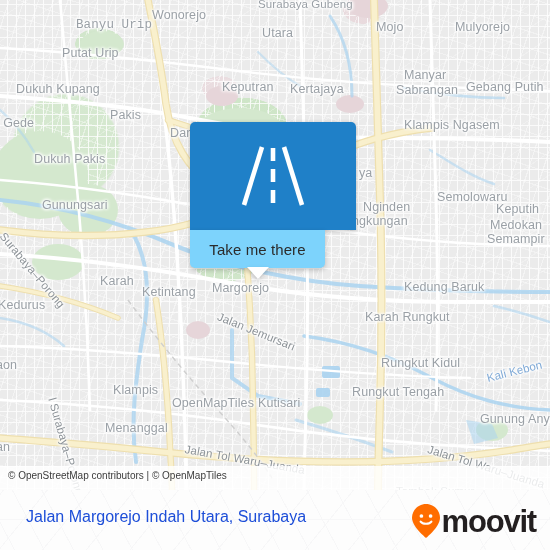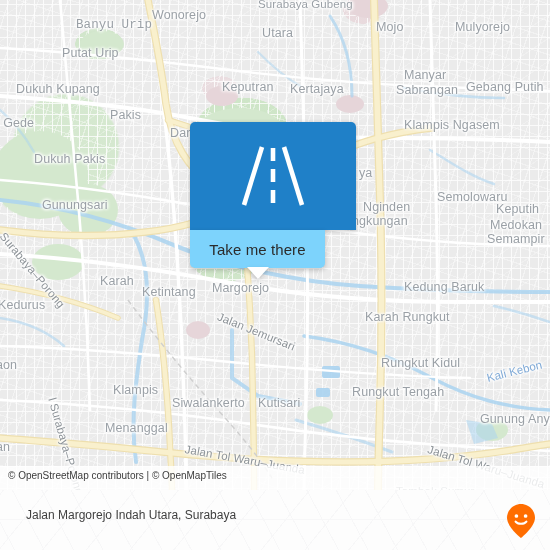--- a/index.html
+++ b/index.html
@@ -74,21 +74,21 @@
                 background:rgba(255,255,255,.82);}
   .attrib{position:absolute;left:8px;top:470px;font-size:10px;color:#3c3c3c;white-space:nowrap;}
 
   
   .footer{position:absolute;left:0;top:490px;width:550px;height:60px;background:#fdfdfd;overflow:hidden;}
   .footer .ghost{position:absolute;inset:-10px;opacity:.05;
     background-image:
       repeating-linear-gradient(62deg, #9aa0a6 0 1px, transparent 1px 26px),
       repeating-linear-gradient(-51deg, #9aa0a6 0 1px, transparent 1px 34px),
       repeating-linear-gradient(0deg, #9aa0a6 0 1px, transparent 1px 40px);}
-  .footer-title{position:absolute;left:26px;top:508px;font-size:12px;color:#404040;white-space:nowrap;}
+  .footer-title{position:absolute;left:26px;top:508px;font-size:16px;color:#1d4ed8;white-space:nowrap;}
   .brand{position:absolute;right:14px;top:503px;display:flex;align-items:center;gap:1px;}
   .brand .wordmark{font-size:31px;font-weight:bold;color:#231f20;letter-spacing:-1.2px;line-height:31px;}
 </style>
 </head>
 <body>
 
 <div id="app">
 
   <div class="map">
     <div class="map-base"></div>
@@ -201,21 +201,21 @@
         <div class="lbl" style="left: 487px; top: 232px;">Semampir</div>
         <div class="lbl" style="left: 100px; top: 274px;">Karah</div>
         <div class="lbl" style="left: 142px; top: 285px;">Ketintang</div>
         <div class="lbl" style="left: 212px; top: 281px;">Margorejo</div>
         <div class="lbl" style="left: 404px; top: 280px;">Kedung Baruk</div>
         <div class="lbl" style="left: -2px; top: 298px;">Kedurus</div>
         <div class="lbl" style="left: 365px; top: 310px;">Karah Rungkut</div>
         <div class="lbl" style="left: -4px; top: 358px;">aon</div>
         <div class="lbl" style="left: 381px; top: 356px;">Rungkut Kidul</div>
         <div class="lbl" style="left: 113px; top: 383px;">Klampis</div>
-        <div class="lbl" style="left: 172px; top: 396px;">Siwalankerto</div>
+        <div class="lbl" style="left: 172px; top: 396px;">OpenMapTiles</div>
         <div class="lbl" style="left: 258px; top: 396px;">Kutisari</div>
         <div class="lbl" style="left: 352px; top: 385px;">Rungkut Tengah</div>
         <div class="lbl" style="left: 480px; top: 412px;">Gunung Anyar</div>
         <div class="lbl" style="left: 105px; top: 421px;">Menanggal</div>
         <div class="lbl" style="left: -4px; top: 440px;">an</div>
         <div class="lbl sm" style="left: 396px; top: 485px;">Tambak Sumur</div>
       </div>
     <div id="roadlabels">
         <div class="lbl road" style="left: 2px; top: 228px; transform: rotate(50deg); transform-origin: left center;">Surabaya–Porong</div>
         <div class="lbl road" style="left: 52px; top: 392px; transform: rotate(74deg); transform-origin: left center;">l Surabaya–Porong</div>
@@ -254,15 +254,16 @@
   </div>
   <div class="footer-title">Jalan Margorejo Indah Utara, Surabaya</div>
 
   <div class="brand">
     <svg width="30" height="36" viewBox="0 0 30 36">
       <path d="M15 1 C7.3 1 1 7.2 1 14.8 C1 24 15 35 15 35 C15 35 29 24 29 14.8 C29 7.2 22.7 1 15 1 Z" fill="#ff6d00"></path>
       <circle cx="10.4" cy="13" r="1.85" fill="#fff"></circle>
       <circle cx="19.6" cy="13" r="1.85" fill="#fff"></circle>
       <path d="M9.6 18.6 C11.6 21.4 18.4 21.4 20.4 18.6" stroke="#fff" stroke-width="2.1" fill="none" stroke-linecap="round"></path>
     </svg>
+    <span class="wordmark">moovit</span>
   </div>
 
 </div>
 
 </body></html>

